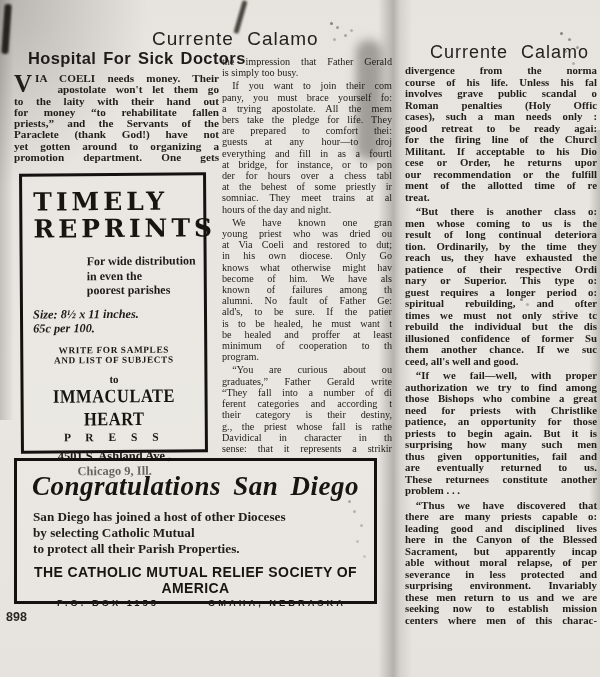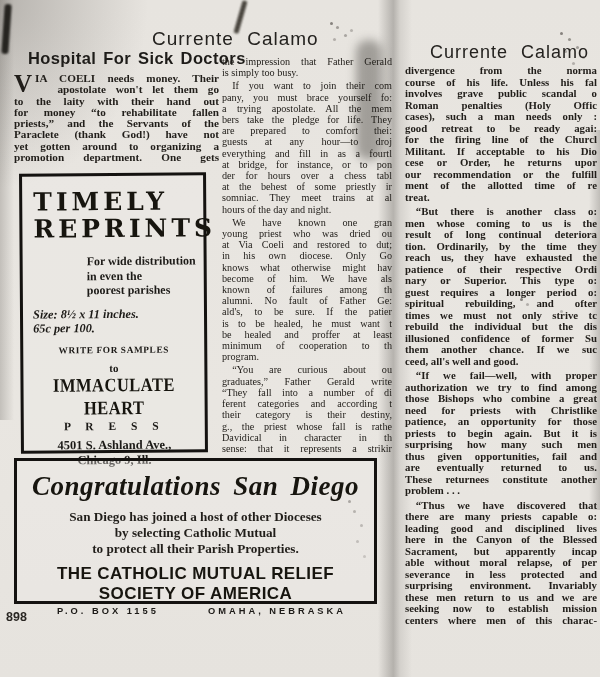--- a/index.html
+++ b/index.html
@@ -62,23 +62,23 @@
   .r-to{text-align:center;font-size:11px;margin-top:7px;font-weight:600;}
   .r-press{font-family:"Liberation Serif", serif;font-weight:700;font-size:16.5px;text-align:center;
            letter-spacing:.5px;margin-top:3px;transform:scaleY(1.15);color:#17150f;}
   .r-pressword{font-weight:700;font-size:11.5px;letter-spacing:6px;text-align:center;margin-top:3px;}
   .r-addr{font-weight:700;font-size:12.5px;text-align:center;line-height:15px;margin-top:6px;}
 
   
   .ad-congrats{left:14px;top:458px;width:357px;height:140px;}
   .c-title{font-family:"Liberation Serif", serif;font-style:italic;font-weight:700;font-size:27px;
            text-align:center;margin-top:10px;word-spacing:5px;letter-spacing:.5px;color:#17150f;}
-  .c-line{font-size:13.2px;line-height:15.8px;text-align:center;font-weight:600;color:#211e1a;}
+  .c-line{font-size:13.2px;line-height:15.8px;font-weight:600;color:#211e1a;margin-left:16px;}
   .c-l1{margin-top:7px;}
-  .c-society{font-family:"Liberation Sans", sans-serif;font-weight:700;font-size:17px;text-align:center;
+  .c-society{font-family:"Liberation Sans", sans-serif;font-weight:700;font-size:14px;text-align:center;
              letter-spacing:.4px;margin-top:8px;color:#17150f;}
   .c-po{display:flex;justify-content:space-between;padding:2px 28px 0 40px;
         font-family:"Liberation Sans", sans-serif;font-weight:700;font-size:9.3px;letter-spacing:3px;gap:23px;}
 
   .pageno{position:absolute;left:6px;top:610px;font-family:"Liberation Sans", sans-serif;
           font-weight:700;font-size:12.5px;color:#2a2723;}
 </style>
 </head>
 <body>
 
@@ -229,20 +229,21 @@
       <div>For wide distribution</div>
       <div>in even the</div>
       <div>poorest parishes</div>
     </div>
     <div class="r-size">
       <div>Size: 8½ x 11 inches.</div>
       <div>65c per 100.</div>
     </div>
     <div class="r-cta">
       <div>WRITE FOR SAMPLES</div>
+      <div>AND LIST OF SUBJECTS</div>
     </div>
     <div class="r-to">to</div>
     <div class="r-press">IMMACULATE HEART</div>
     <div class="r-pressword">P R E S S</div>
     <div class="r-addr">
       <div>4501 S. Ashland Ave.,</div>
       <div>Chicago 9, Ill.</div>
     </div>
   </div>
 

